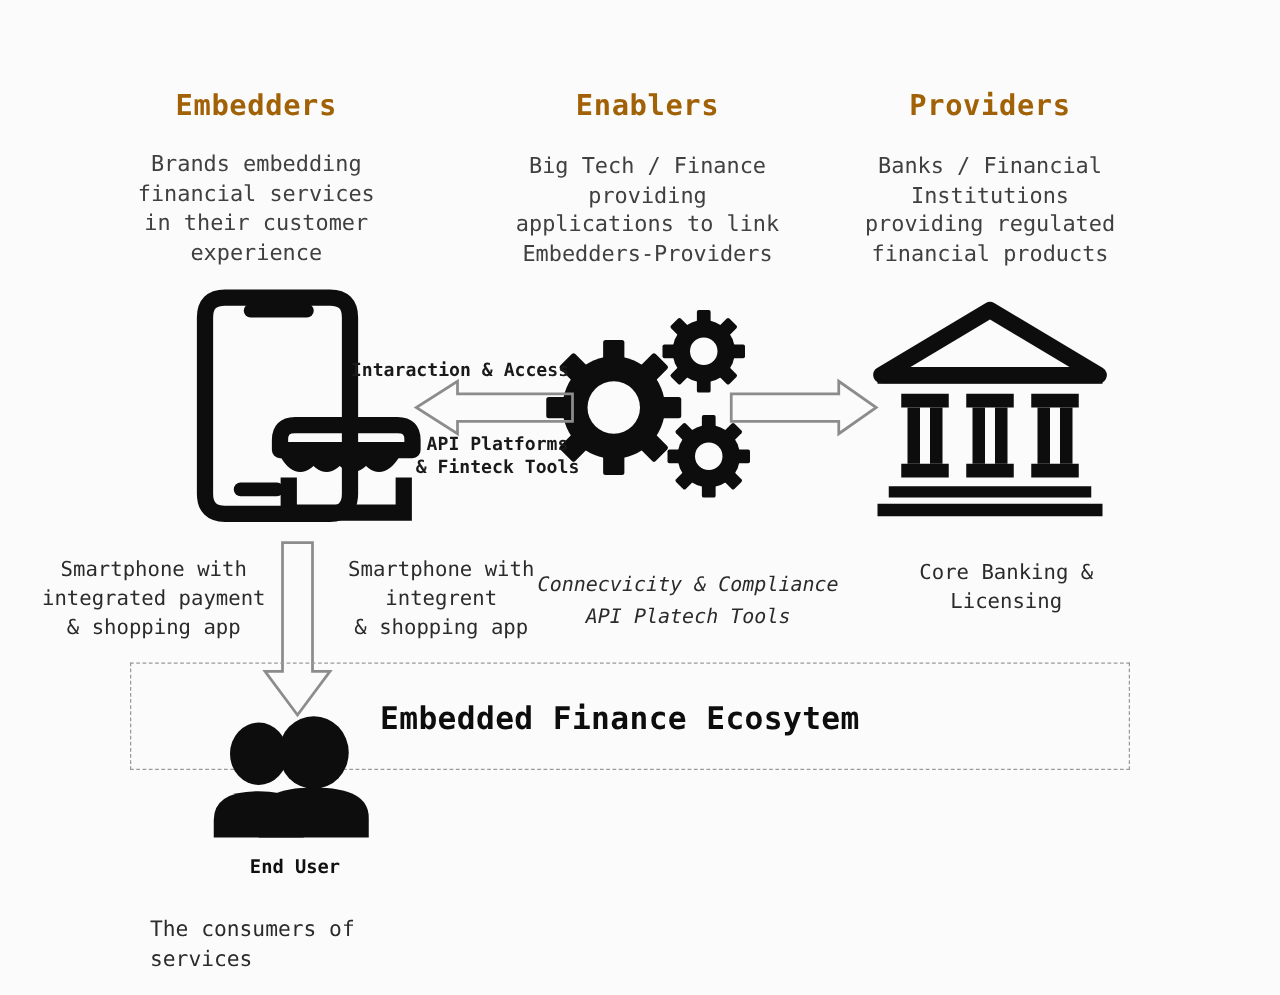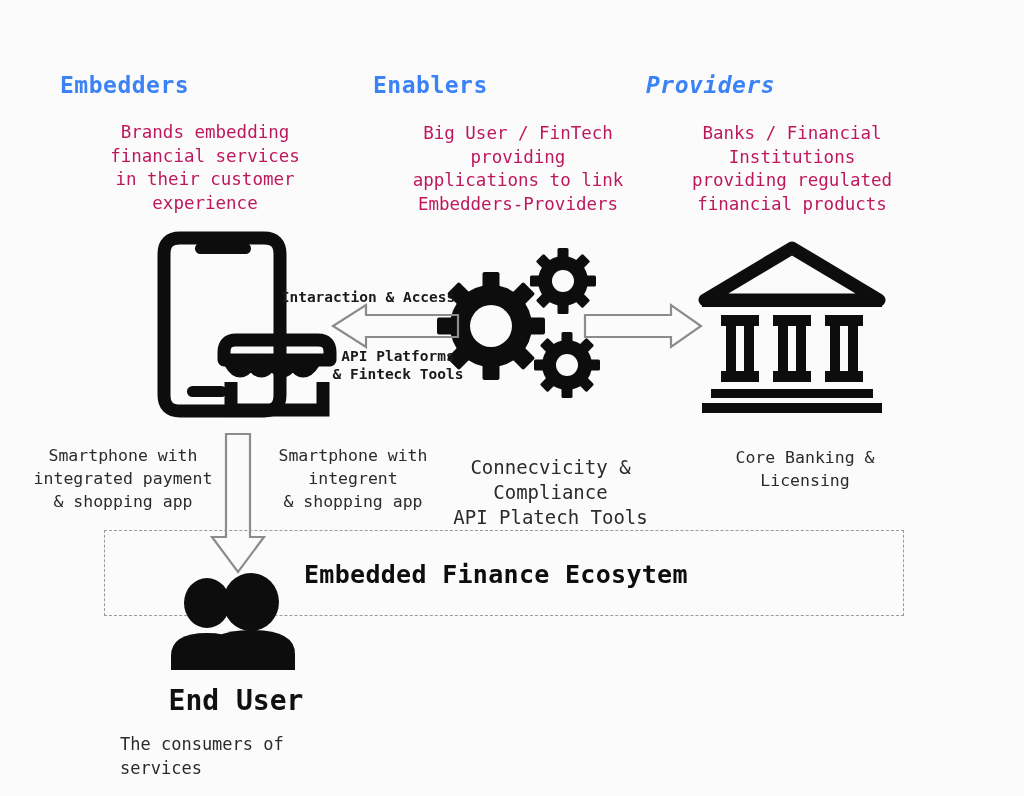--- a/index.html
+++ b/index.html
@@ -23,28 +23,29 @@
     height: 796px;
   }
   .abs { position: absolute; }
 
   
   .col-title {
     font-family: "DejaVu Sans Mono", "Liberation Mono", monospace;
     font-weight: bold;
     font-size: 23px;
     letter-spacing: 0.5px;
-    color: #3b82f6;
+    color: #a16207;
+    text-align: center;
     white-space: nowrap;
   }
   .col-desc {
     font-family: "DejaVu Sans Mono", "Liberation Mono", monospace;
     font-size: 17.5px;
     line-height: 23.5px;
-    color: #be185d;
+    color: #404040;
     text-align: center;
   }
 
   
   .caption {
     font-family: "DejaVu Sans Mono", "Liberation Mono", monospace;
     font-size: 16.5px;
     line-height: 23px;
     color: #2b2b2b;
     text-align: center;
@@ -73,21 +74,21 @@
     font-size: 25px;
     letter-spacing: 0.3px;
     color: #0d0d0d;
     white-space: nowrap;
   }
 
   
   .enduser-title {
     font-family: "DejaVu Sans Mono", "Liberation Mono", monospace;
     font-weight: bold;
-    font-size: 28px;
+    font-size: 15px;
     color: #101010;
     text-align: center;
     white-space: nowrap;
   }
   .enduser-desc {
     font-family: "DejaVu Sans Mono", "Liberation Mono", monospace;
     font-size: 17px;
     line-height: 24px;
     color: #2b2b2b;
     text-align: left;
@@ -127,21 +128,21 @@
   <div class="abs caption" style="left:12px; top:444px; width:222px; white-space:pre-line;">Smartphone with
 integrated payment
 &amp; shopping app</div>
 
   <div class="abs caption" style="left:258px; top:444px; width:190px; white-space:pre-line; text-align:center;">Smartphone with
 integrent
 &amp; shopping app</div>
 
   <div class="abs col-title" style="left:373px; top:72px; width:290px;">Enablers</div>
 
-  <div class="abs col-desc" style="left:373px; top:122px; width:290px; white-space:pre-line;">Big User / FinTech
+  <div class="abs col-desc" style="left:373px; top:122px; width:290px; white-space:pre-line;">Big Tech / Finance
 providing
 applications to link
 Embedders-Providers</div>
 
   <div class="abs" style="left:443px; top:243px; width:165px; height:155px;">
     <svg width="165" height="155" viewBox="0 0 165 155">
 
       <g transform="translate(48,83)">
         <g fill="#0d0d0d">
           <rect x="-8.5" y="-54" width="17" height="22" rx="2" transform="rotate(0)"></rect>
@@ -182,24 +183,24 @@
           <rect x="-5.5" y="-33" width="11" height="14" rx="1.5" transform="rotate(225)"></rect>
           <rect x="-5.5" y="-33" width="11" height="14" rx="1.5" transform="rotate(270)"></rect>
           <rect x="-5.5" y="-33" width="11" height="14" rx="1.5" transform="rotate(315)"></rect>
         </g>
         <circle cx="0" cy="0" r="25" fill="#0d0d0d"></circle>
         <circle cx="0" cy="0" r="11" fill="#fbfbfb"></circle>
       </g>
     </svg>
   </div>
 
-  <div class="abs caption" style="left:408px; top:455px; width:285px; white-space:pre-line; font-size:19px; line-height:25px;">Connecvicity &amp; Compliance
+  <div class="abs caption" style="left:408px; top:455px; width:285px; white-space:pre-line; font-size:16px; line-height:25px;font-style:italic;">Connecvicity &amp; Compliance
 API Platech Tools</div>
 
-  <div class="abs col-title" style="left:646px; top:72px; width:258px;font-style:italic;">Providers</div>
+  <div class="abs col-title" style="left:663px; top:72px; width:258px;">Providers</div>
 
   <div class="abs col-desc" style="left:663px; top:122px; width:258px; white-space:pre-line;">Banks / Financial
 Institutions
 providing regulated
 financial products</div>
 
   <div class="abs" style="left:697px; top:243px; width:190px; height:170px;">
     <svg width="190" height="170" viewBox="0 0 190 170">
 
       <path d="M8 57 L95 5 L182 57 Z" fill="none" stroke="#0d0d0d" stroke-width="13" stroke-linejoin="round"></path>

